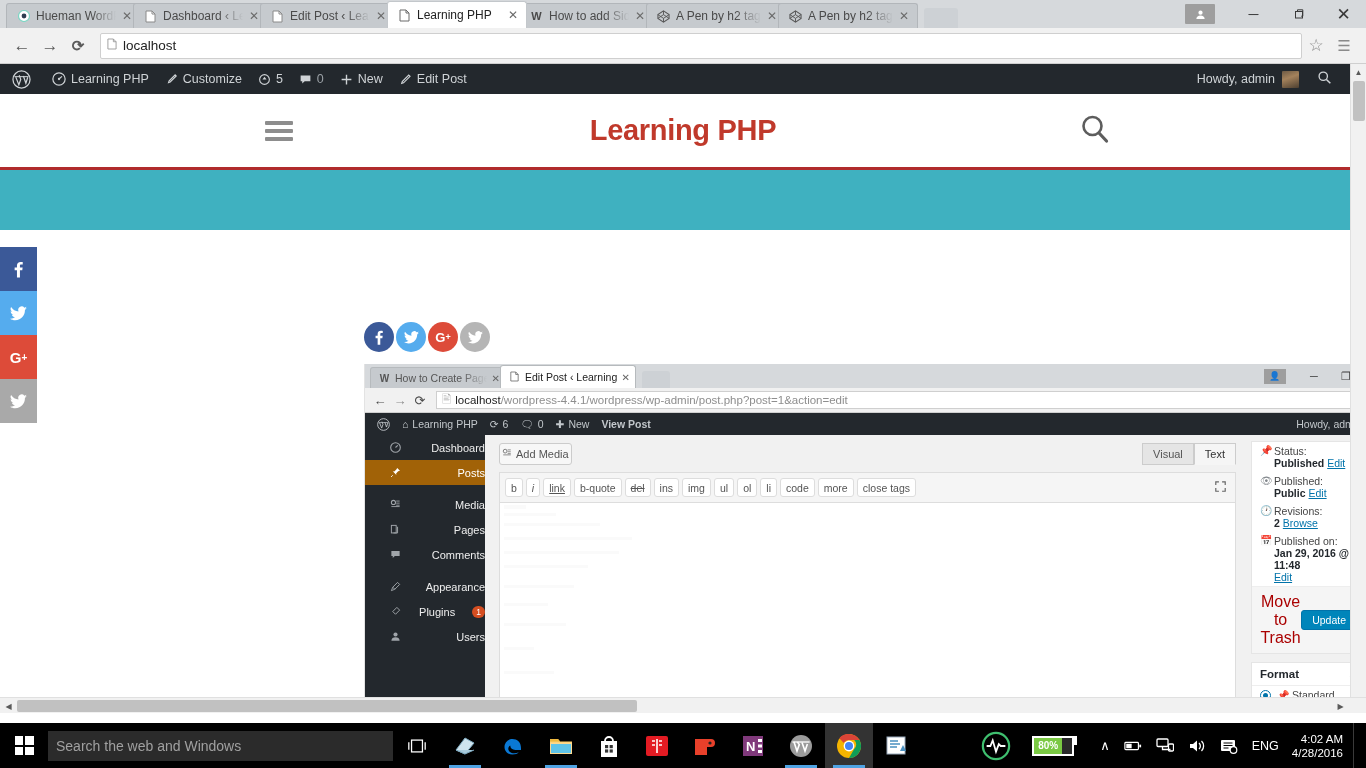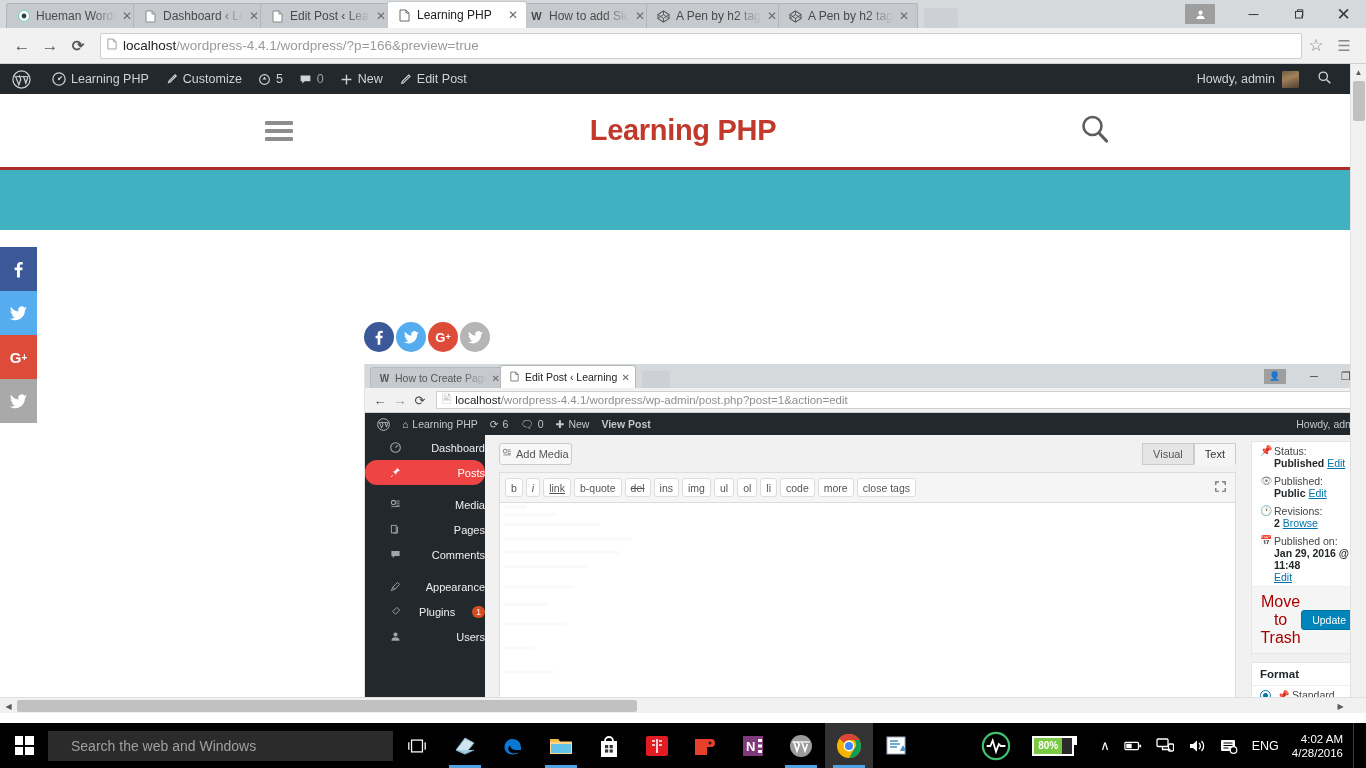--- a/index.html
+++ b/index.html
@@ -110,21 +110,21 @@
      font-size:10.5px; padding-left:6px; position:relative; }
   .in-adminbar .i { display:flex; align-items:center; padding:0 6px; }
   .in-adminbar .i .ic { margin-right:4px; }
   .in-adminbar .right { position:absolute; right:4px; font-size:10.5px; color:#c2c7cb; }
 
   .in-body { display:flex; height:343px; background:#f1f1f1; }
 
   .in-menu { width:120px; background:#23282d; color:#eee; flex:0 0 120px; font-size:11px; }
   .in-menu .mi { display:flex; align-items:center; height:25px; padding-left:25px; color:#eee;justify-content:space-between; }
   .in-menu .mi .mic { width:17px; font-size:11px; color:#a0a5aa; display:inline-flex; }
-  .in-menu .mi.active { background:#ef4444; color:#fff; position:relative;border-radius:12px; }
+  .in-menu .mi.active { background:#a16207; color:#fff; position:relative; }
   .in-menu .mi.active .mic { color:#fff; }
   .in-menu .mi.active::after { content:""; position:absolute; right:-6px; top:7px; border-top:6px solid transparent;
      border-bottom:6px solid transparent; border-left:6px solid #f1f1f1; }
   .in-menu .sub { background:#32373c; padding:4px 0; }
   .in-menu .sub a { display:block; padding:2.5px 0 2.5px 16px; font-size:10.5px; color:#b4b9be; }
   .in-menu .sub a.cur { color:#fff; font-weight:bold; }
   .in-menu .gap { height:7px; }
   .badge { background:#d54e21; color:#fff; border-radius:9px; font-size:8.5px; padding:0 4px; margin-left:5px; line-height:12px; }
 
   .in-main { flex:1 1 auto; background:#f1f1f1; padding:8px 10px 0 14px; position:relative; }
@@ -172,21 +172,21 @@
   .hscroll .arrow { position:absolute; top:0; width:17px; height:16px; display:flex; align-items:center; justify-content:center; font-size:8px; color:#5a5a5a; }
   .hscroll .thumb { position:absolute; left:17px; top:2px; width:620px; height:12px; background:#c1c1c1; border-radius:2px; }
 
   
   .taskbar { position:absolute; left:0; bottom:0; width:1366px; height:45px; background:#000;
      display:flex; align-items:center; color:#fff; }
   .start { width:48px; height:45px; display:flex; align-items:center; justify-content:center; }
   .win-logo { width:19px; height:19px; display:grid; grid-template-columns:1fr 1fr; grid-template-rows:1fr 1fr; gap:2px; }
   .win-logo i { background:#fff; display:block; }
   .tb-search { width:345px; height:30px; background:#2b2b2b; display:flex; align-items:center;
-     padding-left:23px; font-size:14px; color:#a0a0a0; }
+     padding-left:8px; font-size:14px; color:#a0a0a0; }
   .taskview { width:48px; display:flex; align-items:center; justify-content:center; font-size:17px; color:#fff; }
   .tb-apps { display:flex; align-items:center; height:45px; }
   .tb-app { width:48px; height:45px; display:flex; align-items:center; justify-content:center; position:relative; }
   .tb-app.open::after { content:""; position:absolute; bottom:0; left:8px; right:8px; height:3px; background:#4fa3e3; }
   .tb-app.focus { background:#333; }
   .tray { margin-left:auto; display:flex; align-items:center; height:45px; padding-right:6px; }
   .tray .ti { padding:8px 7px; font-size:13px; color:#fff; display:flex; align-items:flex-start; }
   .battery { display:flex; align-items:center; }
   .batt-body { width:42px; height:20px; border:2px solid #fff; background:#2b2b2b; display:flex; align-items:center; }
   .batt-fill { width:28px; height:16px; background:#7ac943; display:flex; align-items:center; justify-content:center;
@@ -293,21 +293,20 @@
       <div class="nav-btn enabled">→</div>
       <div class="nav-btn reload">⟳</div>
       <div class="omnibox">
         <span class="page-ico">
           <svg width="10" height="12" viewBox="0 0 11 13">
               <path d="M1 1h6l3 3v8H1z" fill="#fff" stroke="#999" stroke-width="1"></path>
               <path d="M7 1v3h3" fill="none" stroke="#999" stroke-width="1"></path>
             </svg>
         </span>
         <span class="host">localhost</span>
-          <span>/wordpress-4.4.1/wordpress/?p=166&amp;preview=true</span>
       </div>
       <div class="tb-right">
         <div class="nav-btn" style="font-size:17px">☆</div>
         <div class="nav-btn" style="font-size:15px">☰</div>
       </div>
     </div>
 
     <div class="chrome-viewport">
 
       <div class="wpadminbar">

